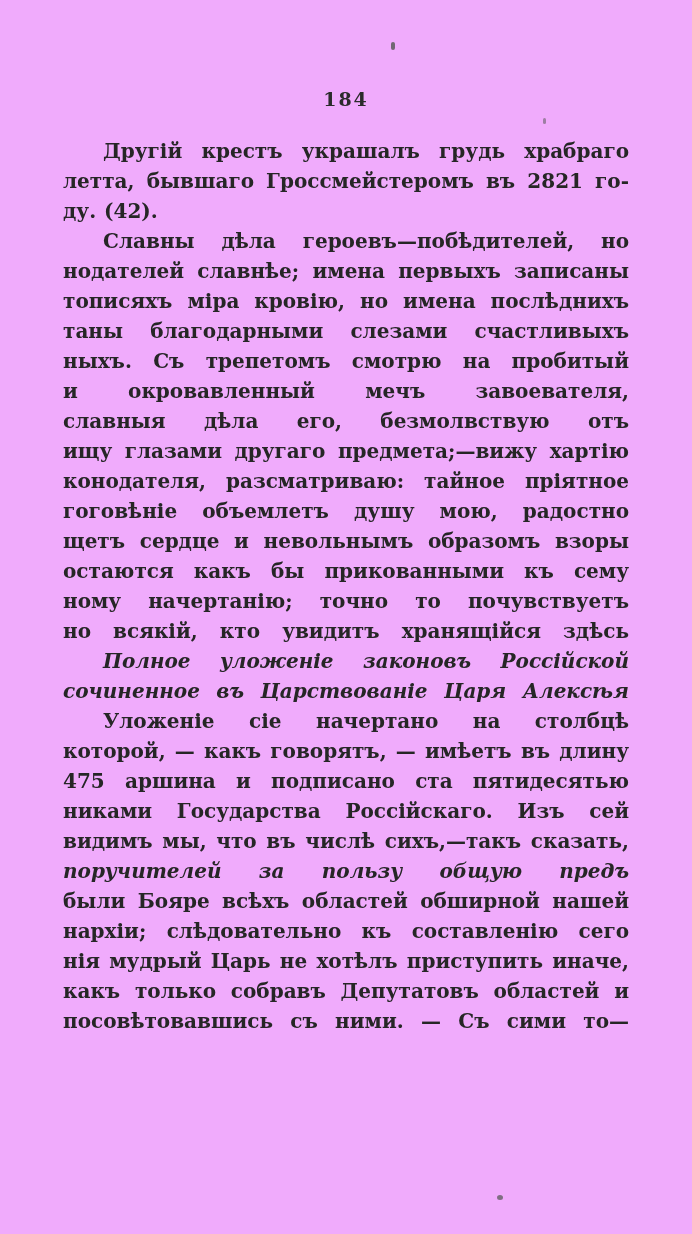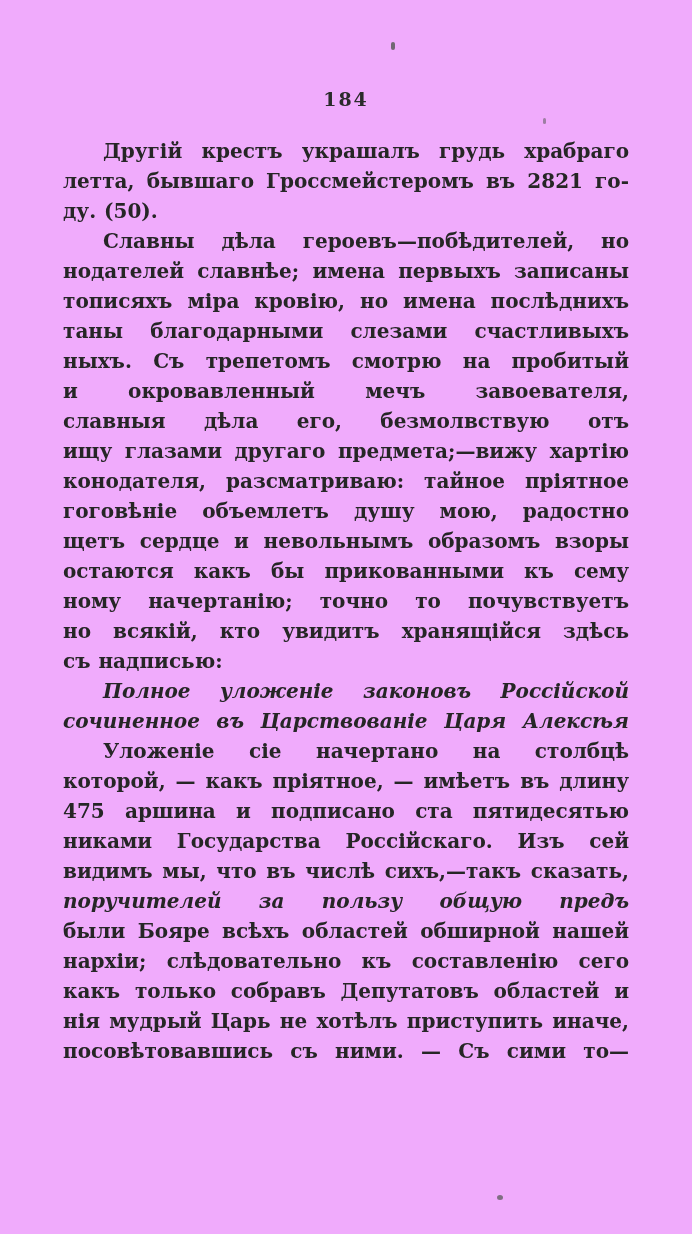--- a/index.html
+++ b/index.html
@@ -60,50 +60,49 @@
   <div class="speck s1"></div>
   <div class="speck s2"></div>
   <div class="speck s3"></div>
 
   <div class="pageno">184</div>
 
   <div class="text-block">
       <div class="paragraph">
         <div class="line ind">Другій крестъ украшалъ грудь храбраго Лава-</div>
         <div class="line">летта, бывшаго Гроссмейстеромъ въ 2821 го-</div>
-        <div class="line noj">ду. (50).</div>
+        <div class="line noj">ду. (42).</div>
       </div>
       <div class="paragraph">
         <div class="line ind">Славны дѣла героевъ—побѣдителей, но дѣла зако-</div>
         <div class="line">нодателей славнѣе; имена первыхъ записаны въ лѣ-</div>
         <div class="line">тописяхъ міра кровію, но имена послѣднихъ начер-</div>
         <div class="line">таны благодарными слезами счастливыхъ поддан-</div>
         <div class="line">ныхъ. Съ трепетомъ смотрю на пробитый щитъ</div>
         <div class="line">и окровавленный мечъ завоевателя, воспоминаю</div>
         <div class="line">славныя дѣла его, безмолвствую отъ удивленія и—</div>
         <div class="line">ищу глазами другаго предмета;—вижу хартію за-</div>
         <div class="line">конодателя, разсматриваю: тайное пріятное бла-</div>
         <div class="line">гоговѣніе объемлетъ душу мою, радостно трепе-</div>
         <div class="line">щетъ сердце и невольнымъ образомъ взоры мои</div>
         <div class="line">остаются какъ бы прикованными къ сему священ-</div>
         <div class="line">ному начертанію; точно то почувствуетъ конеч-</div>
         <div class="line">но всякій, кто увидитъ хранящійся здѣсь ковчегъ</div>
-        <div class="line noj">съ надписью:</div>
       </div>
       <div class="paragraph">
         <div class="line ind it">Полное уложеніе законовъ Россійской Имперіи,</div>
         <div class="line it">сочиненное въ Царствованіе Царя Алексѣя Михай-</div>
       </div>
       <div class="paragraph">
         <div class="line ind">Уложеніе сіе начертано на столбцѣ (свиткѣ),</div>
-        <div class="line">которой, — какъ пріятное, — имѣетъ въ длину</div>
+        <div class="line">которой, — какъ говорятъ, — имѣетъ въ длину</div>
         <div class="line">475 аршина и подписано ста пятидесятью чинов-</div>
         <div class="line">никами Государства Россійскаго. Изъ сей подписи</div>
         <div class="line">видимъ мы, что въ числѣ сихъ,—такъ сказать,—</div>
         <div class="line it">поручителей за пользу общую предъ отечествомъ,</div>
         <div class="line">были Бояре всѣхъ областей обширной нашей Мо-</div>
         <div class="line">нархіи; слѣдовательно къ составленію сего уложе-</div>
+        <div class="line">нія мудрый Царь не хотѣлъ приступить иначе,</div>
         <div class="line">какъ только собравъ Депутатовъ областей и</div>
-        <div class="line">нія мудрый Царь не хотѣлъ приступить иначе,</div>
         <div class="line">посовѣтовавшись съ ними. — Съ сими то—Бояра-</div>
       </div>
     </div>
 </div>
 
 </body></html>

